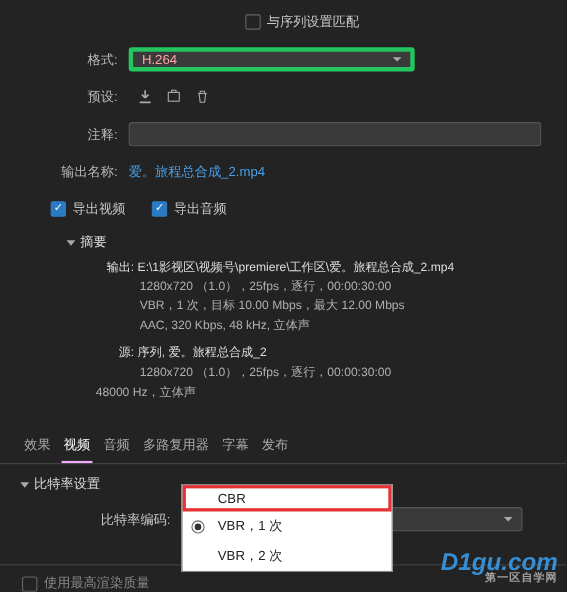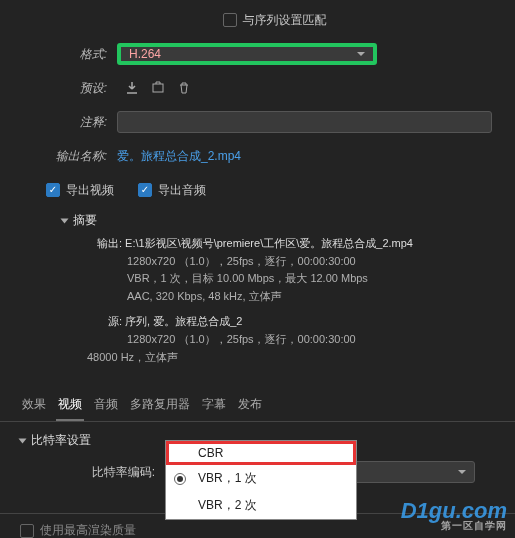--- a/index.html
+++ b/index.html
@@ -24,21 +24,20 @@
       display: flex;
       align-items: center;
       margin-bottom: 10px;
       min-height: 24px;
     }
     .label-col {
       width: 105px;
       text-align: right;
       padding-right: 10px;
       color: #b8b8b8;
-      font-style: italic;
     }
     .checkbox {
       width: 14px;
       height: 14px;
       border: 1px solid #666;
       border-radius: 2px;
       margin-right: 6px;
       flex-shrink: 0;
       display: inline-flex;
       align-items: center;
@@ -141,21 +140,21 @@
       border-bottom: 1px solid #444;
       margin-top: 10px;
     }
     .tab {
       padding: 6px 2px;
       color: #aaa;
       cursor: pointer;
     }
     .tab.active {
       color: #fff;
-      border-bottom: 2px solid #737373;
+      border-bottom: 2px solid #f0abfc;
     }
     .bitrate-section {
       padding: 10px 20px;
     }
     .bitrate-title {
       display: flex;
       align-items: center;
       color: #ddd;
       margin-bottom: 12px;
     }

